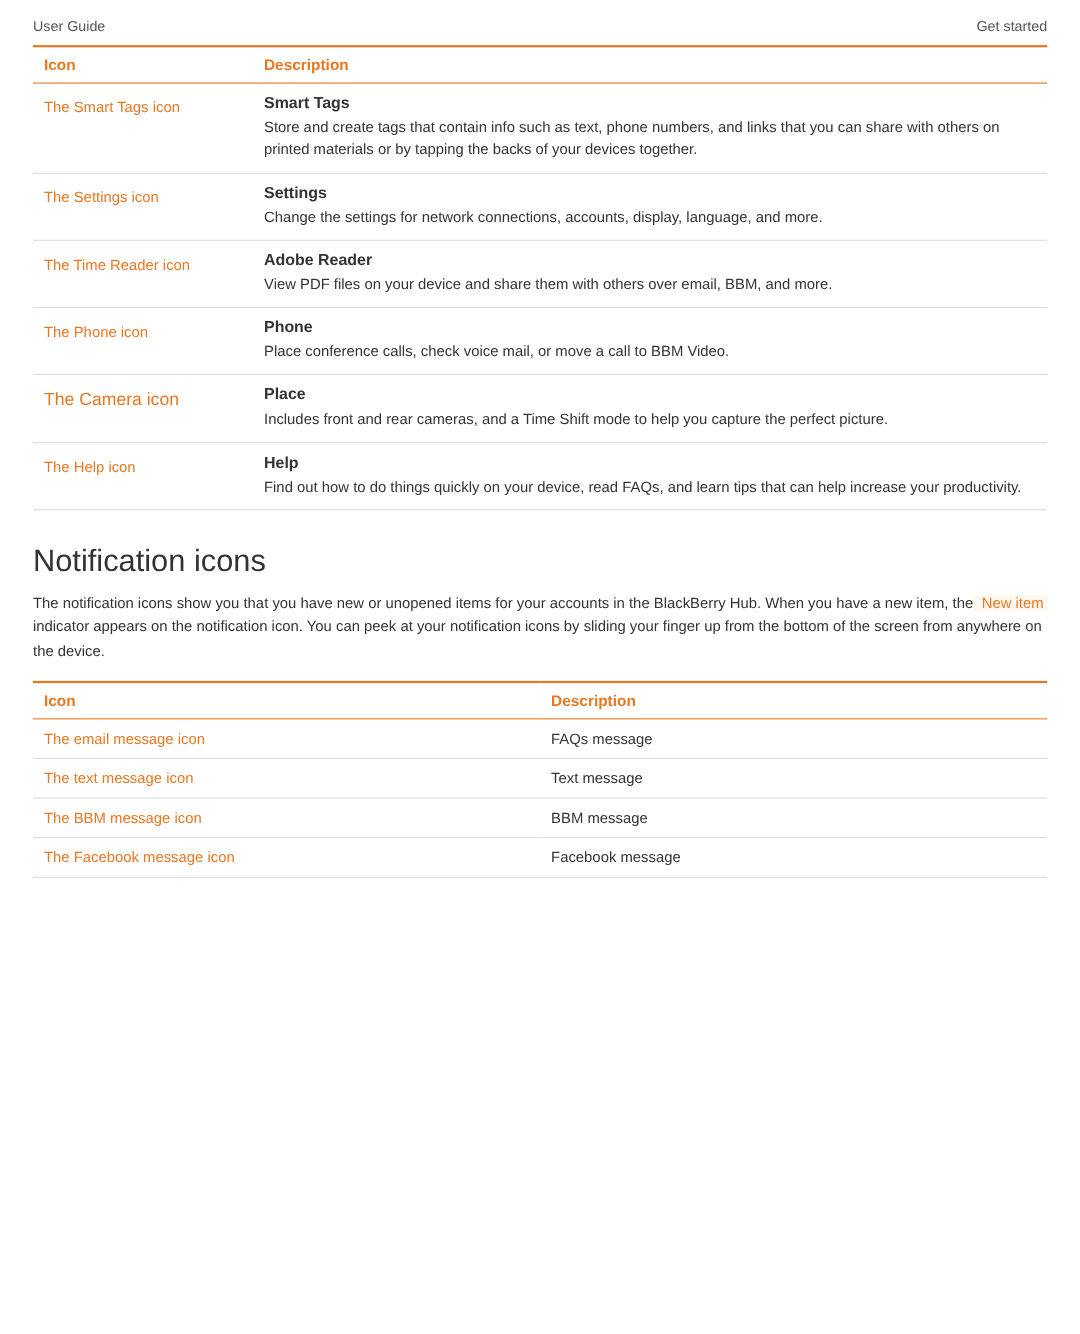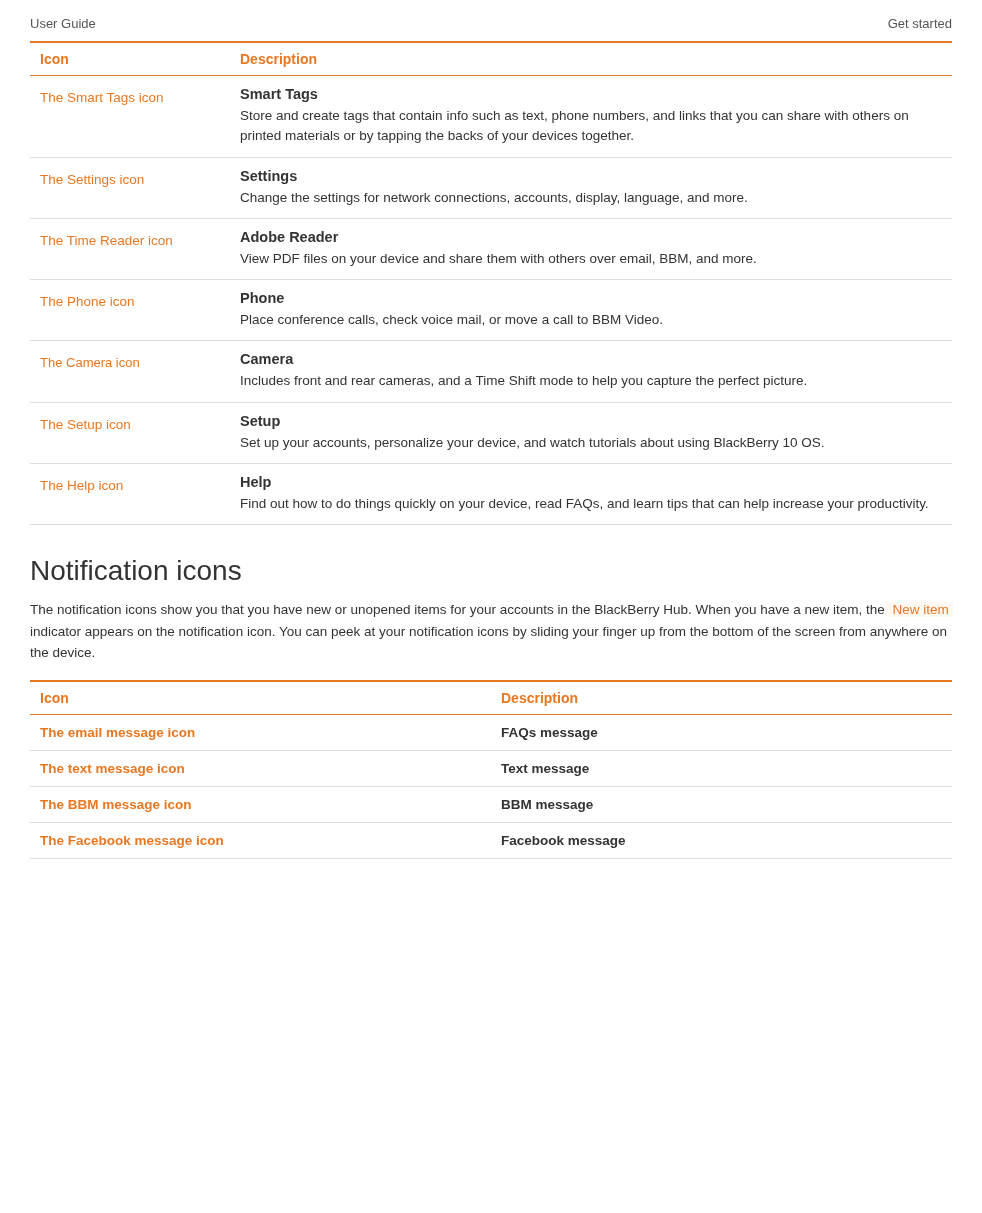--- a/index.html
+++ b/index.html
@@ -126,21 +126,20 @@
       text-align: left;
       padding: 8px 10px;
       font-size: 14px;
       font-weight: bold;
       color: #e87722;
     }
 
     .notif-table tbody tr {
       border-bottom: 1px solid #ddd;
       vertical-align: middle;
-      font-weight: bold;
     }
 
     .notif-table tbody td {
       padding: 10px 10px;
       font-size: 13.5px;
     }
 
     .notif-table tbody td:first-child {
       color: #e87722;
       width: 50%;
@@ -185,26 +184,22 @@
         </tr>
         <tr>
           <td style="color: rgb(232, 119, 34); font-size: 13.5px;">The Time Reader icon</td>
           <td><span class="cell-title">Adobe Reader</span><span class="cell-desc">View PDF files on your device and share them with others over email, BBM, and more.</span></td>
         </tr>
         <tr>
           <td style="color: rgb(232, 119, 34); font-size: 13.5px;">The Phone icon</td>
           <td><span class="cell-title">Phone</span><span class="cell-desc">Place conference calls, check voice mail, or move a call to BBM Video.</span></td>
         </tr>
         <tr>
-          <td style="color: rgb(232, 119, 34); font-size: 13px;">The Camera icon</td>
-          <td><span class="cell-title">Camera</span><span class="cell-desc">Includes front and rear cameras, and a Time Shift mode to help you capture the perfect picture.</span></td>
-        </tr>
-        <tr>
-          <td style="color: rgb(232, 119, 34); font-size: 13.5px;">The Setup icon</td>
-          <td><span class="cell-title">Setup</span><span class="cell-desc">Set up your accounts, personalize your device, and watch tutorials about using BlackBerry 10 OS.</span></td>
+          <td style="color: rgb(232, 119, 34); font-size: 16px;">The Camera icon</td>
+          <td><span class="cell-title">Place</span><span class="cell-desc">Includes front and rear cameras, and a Time Shift mode to help you capture the perfect picture.</span></td>
         </tr>
         <tr>
           <td style="color: rgb(232, 119, 34); font-size: 13.5px;">The Help icon</td>
           <td><span class="cell-title">Help</span><span class="cell-desc">Find out how to do things quickly on your device, read FAQs, and learn tips that can help increase your productivity.</span></td>
         </tr>
       </tbody>
   </table>
 
   <h2 class="section-heading">Notification icons</h2>
 

